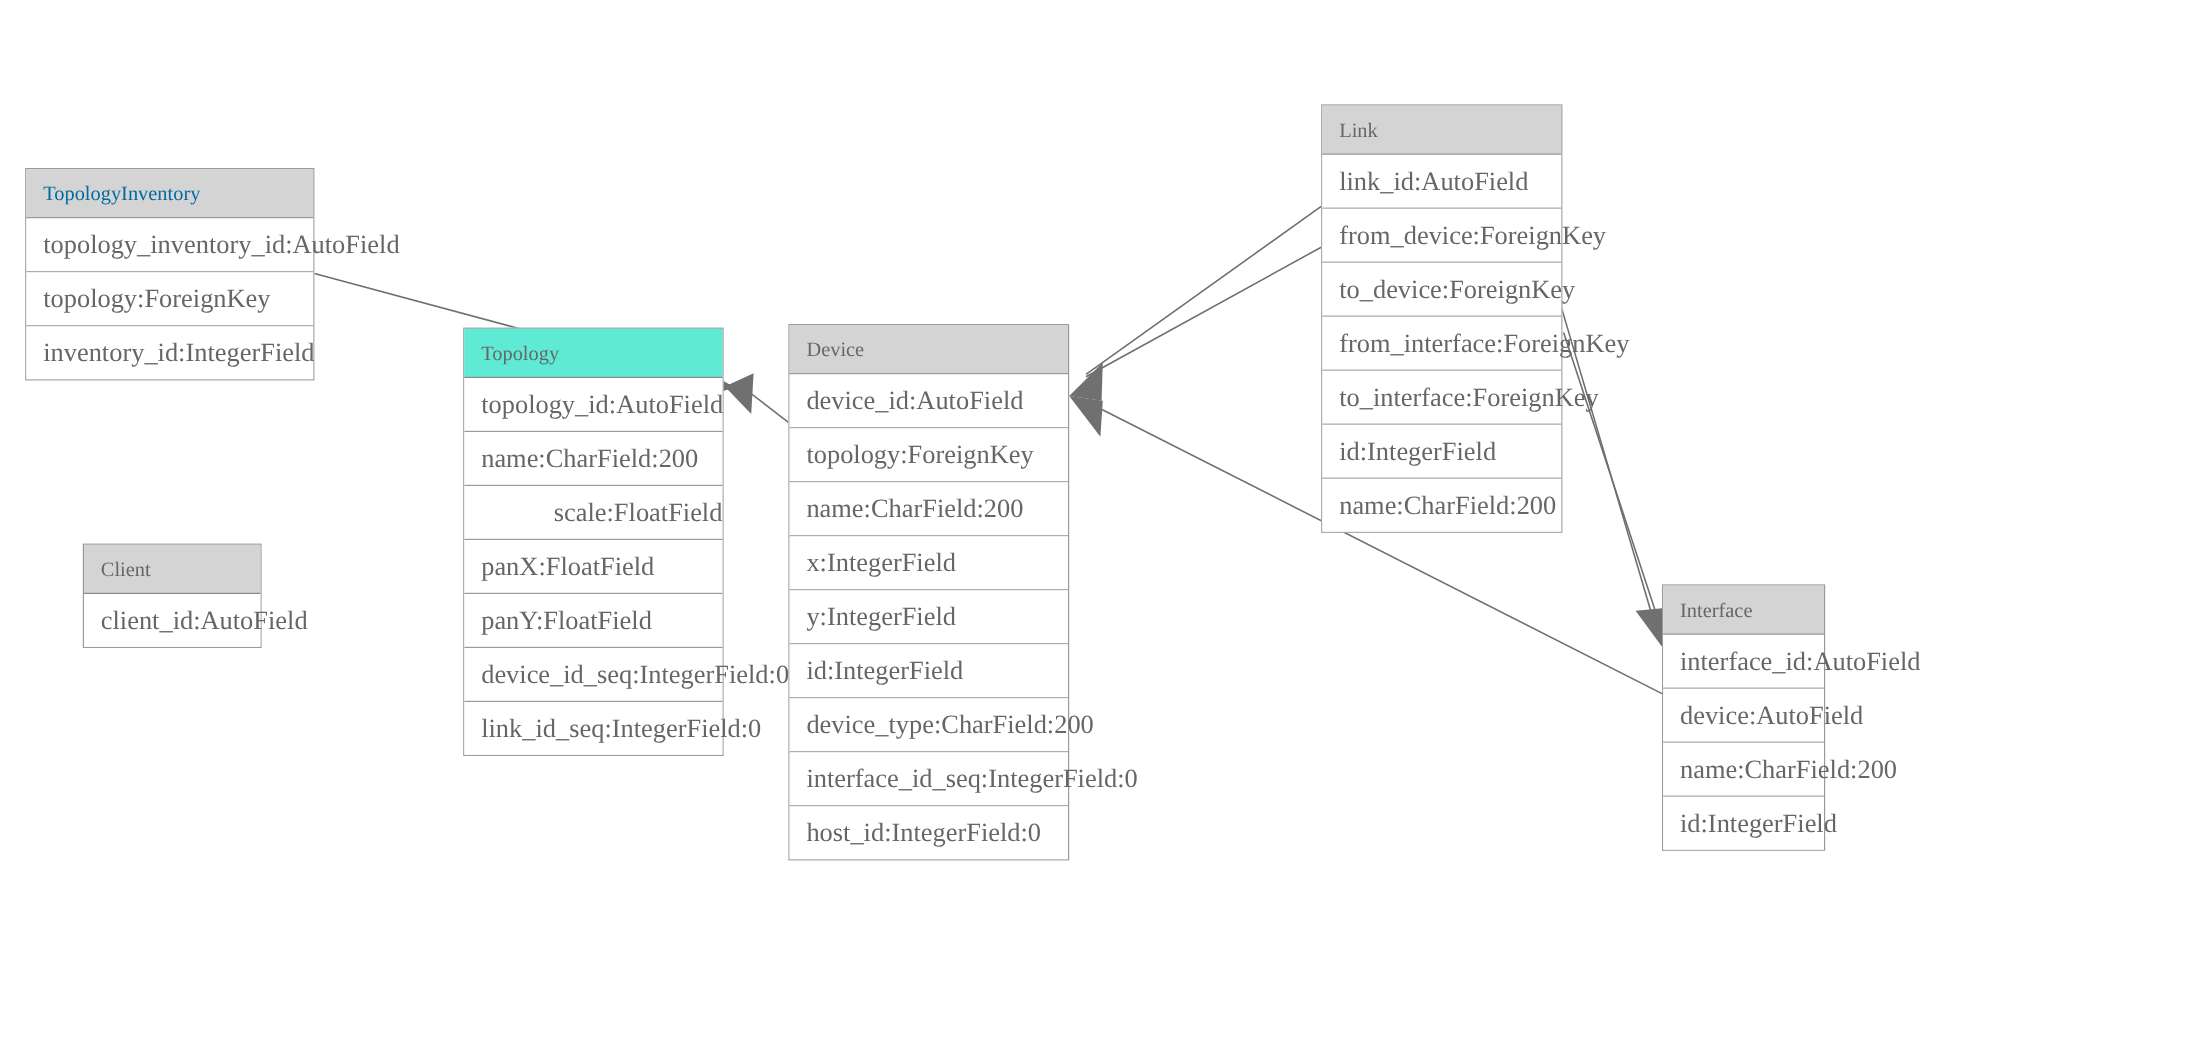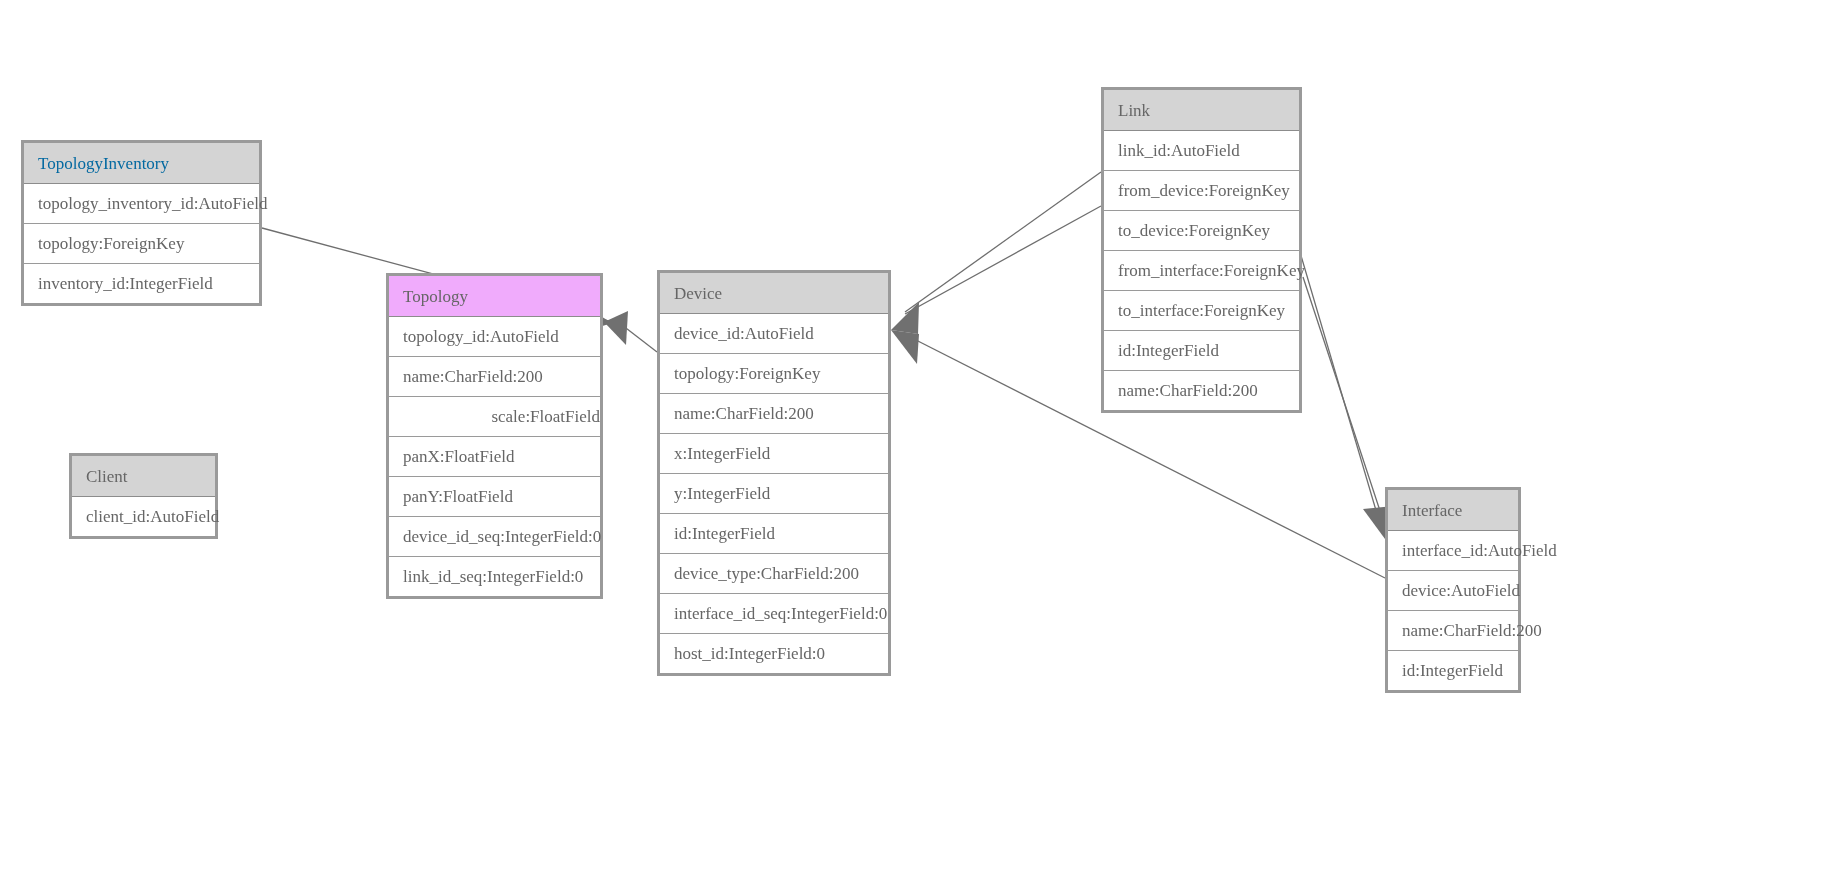--- a/index.html
+++ b/index.html
@@ -20,40 +20,40 @@
     position: absolute;
     left: 0; top: 0;
     width: 1824px;
     height: 874px;
     pointer-events: none;
     z-index: 1;
   }
   .entity {
     position: absolute;
     z-index: 2;
-    border: 3px solid #701a75;
+    border: 1px solid #701a75;
     background: #ffffff;
     box-sizing: border-box;
   }
   .entity-title {
     background: #d4d4d4;
     border-bottom: 1px solid #8c8c8c;
     color: #666666;
     font-size: 17px;
     line-height: 1;
     padding: 12px 0 11px 14px;
     white-space: nowrap;
     box-sizing: border-box;
   }
   .entity-rows {
     display: block;
   }
   .entity-row {
     color: #666666;
-    font-size: 17px;
+    font-size: 22px;
     line-height: 1;
     padding: 11px 0 11px 14px;
     border-bottom: 1px solid #9a9a9a;
     white-space: nowrap;
     background: #ffffff;
     box-sizing: border-box;
   }
   .entity-row:last-child {
     border-bottom: none;
   }
@@ -108,21 +108,21 @@
 
 <div class="entity" style="left: 21px; top: 140px; width: 241px; border-color: rgb(154, 154, 154);">
       <div class="entity-title" style="background: rgb(212, 212, 212); color: #0369a1;">TopologyInventory</div>
       <div class="entity-rows">
         <div class="entity-row" style="color: rgb(102, 102, 102); border-bottom-color: rgb(154, 154, 154);">topology_inventory_id:AutoField</div>
         <div class="entity-row" style="color: rgb(102, 102, 102); border-bottom-color: rgb(154, 154, 154);">topology:ForeignKey</div>
         <div class="entity-row" style="color: rgb(102, 102, 102); border-bottom-color: rgb(154, 154, 154);">inventory_id:IntegerField</div>
       </div>
     </div>
     <div class="entity" style="left: 386px; top: 273px; width: 217px; border-color: rgb(154, 154, 154);">
-      <div class="entity-title" style="background: #f0abfc; color: rgb(102, 102, 102);">Topology</div>
+      <div class="entity-title" style="background: #5eead4; color: rgb(102, 102, 102);">Topology</div>
       <div class="entity-rows">
         <div class="entity-row" style="color: rgb(102, 102, 102); border-bottom-color: rgb(154, 154, 154);">topology_id:AutoField</div>
         <div class="entity-row" style="color: rgb(102, 102, 102); border-bottom-color: rgb(154, 154, 154);">name:CharField:200</div>
         <div class="entity-row" style="color: rgb(102, 102, 102); border-bottom-color: rgb(154, 154, 154); text-align: right;">scale:FloatField</div>
         <div class="entity-row" style="color: rgb(102, 102, 102); border-bottom-color: rgb(154, 154, 154);">panX:FloatField</div>
         <div class="entity-row" style="color: rgb(102, 102, 102); border-bottom-color: rgb(154, 154, 154);">panY:FloatField</div>
         <div class="entity-row" style="color: rgb(102, 102, 102); border-bottom-color: rgb(154, 154, 154);">device_id_seq:IntegerField:0</div>
         <div class="entity-row" style="color: rgb(102, 102, 102); border-bottom-color: rgb(154, 154, 154);">link_id_seq:IntegerField:0</div>
       </div>
     </div>

